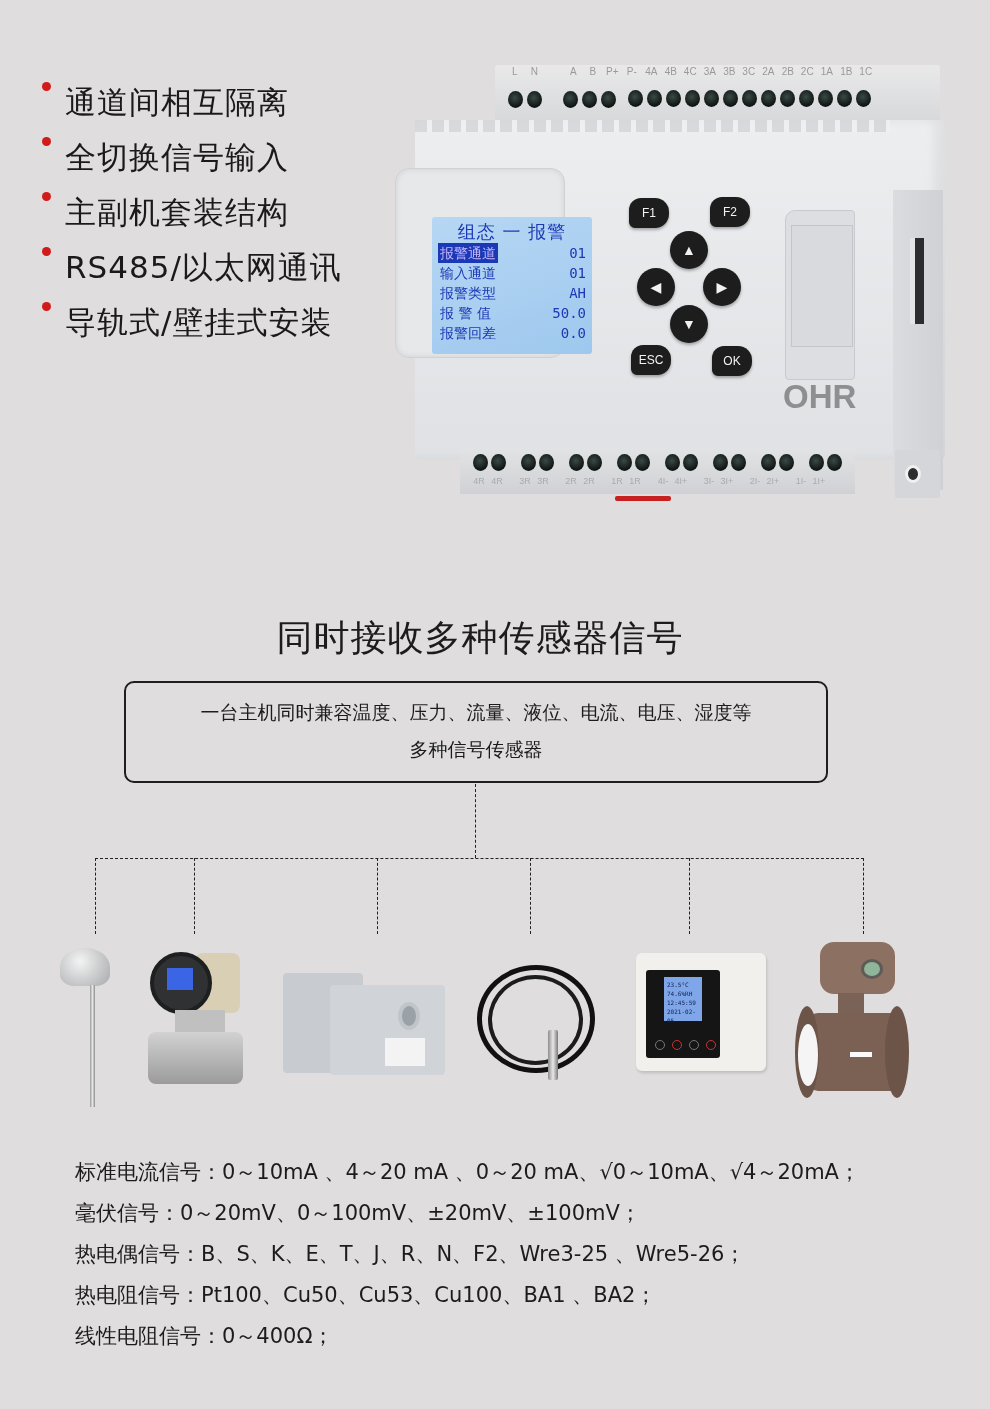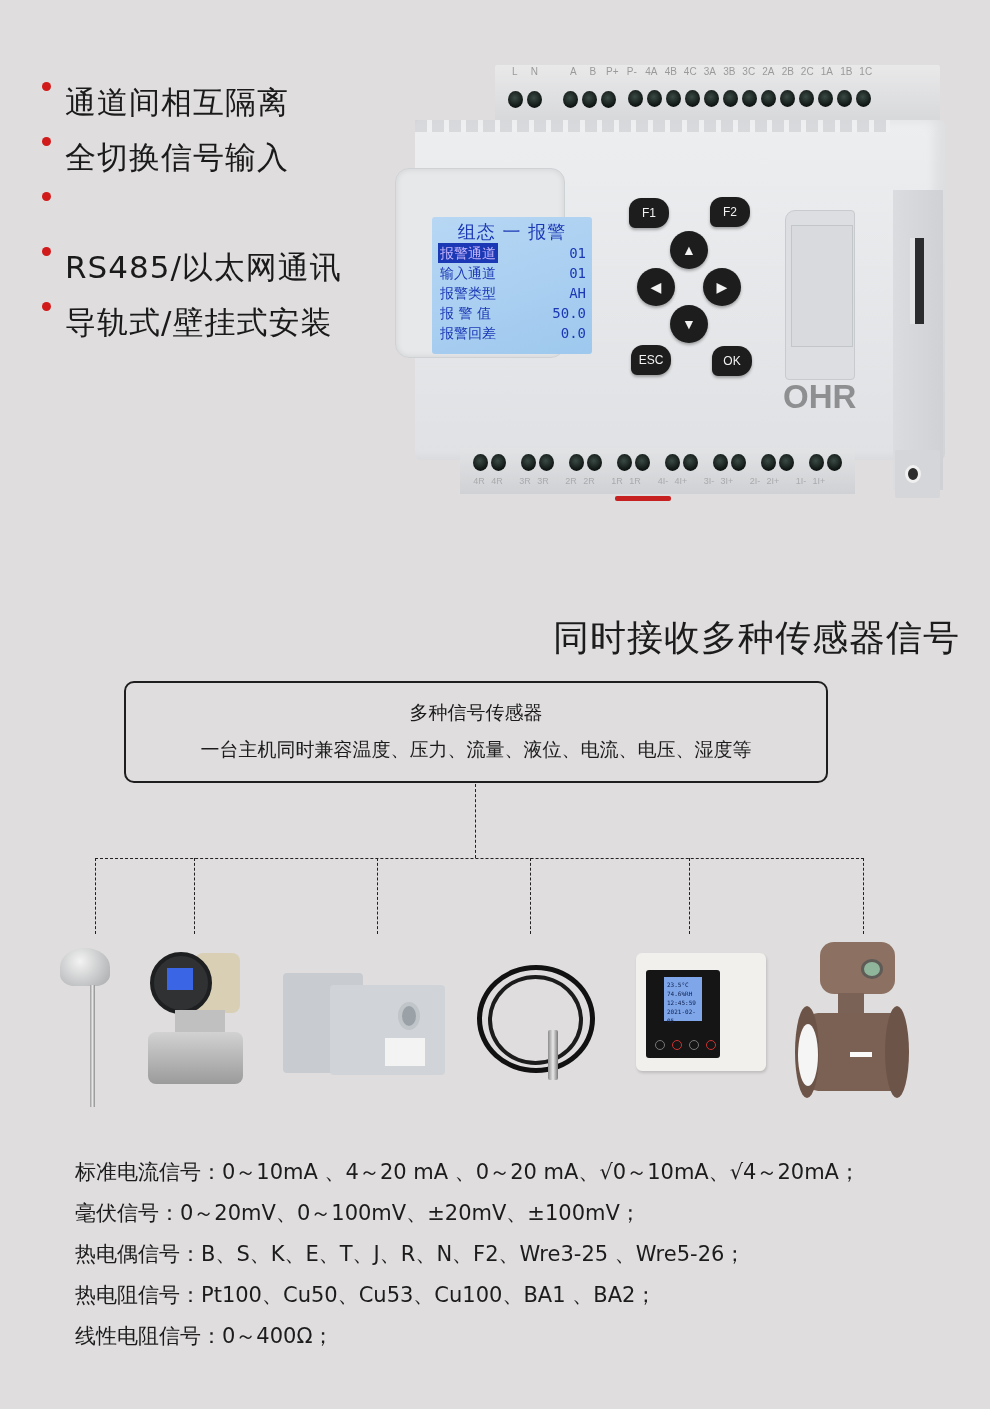--- a/index.html
+++ b/index.html
@@ -35,21 +35,21 @@
   .logo { position: absolute; left: 418px; top: 318px; font-family: "Liberation Sans", sans-serif; font-weight: bold; font-size: 33px; color: #8d8f91; }
   .port { position: absolute; left: 545px; top: 178px; width: 14px; height: 86px; background: #2a2c2e; border-left: 5px solid #e2e4e6; }
   .bottom-strip { position: absolute; left: 95px; top: 388px; width: 395px; height: 46px; background: linear-gradient(#e2e3e5, #cfd1d4); }
   .ear { position: absolute; left: 530px; top: 390px; width: 45px; height: 48px; background: #d4d6d9; border-radius: 2px; }
   .ear-hole { position: absolute; left: 540px; top: 405px; width: 16px; height: 18px; border-radius: 50%; background: #2d2d2d; border: 3px solid #f0f0f0; }
   .bot-labels { position: absolute; left: 105px; top: 416px; display: flex; font-size: 9px; color: #a9aaac; font-family: "Liberation Sans", sans-serif; }
   .bot-labels span { width: 18px; text-align: center; }
   .red-tab { position: absolute; left: 250px; top: 436px; width: 56px; height: 5px; background: #c62020; border-radius: 2px; }
 
   
-  .sec-title { position: absolute; left: 0; width: 960px; top: 614px; text-align: right; font-size: 36px; color: #1c1c1c; letter-spacing: 1px; }
+  .sec-title { position: absolute; left: 0; width: 960px; top: 614px; text-align: center; font-size: 36px; color: #1c1c1c; letter-spacing: 1px; }
   .desc-box { position: absolute; left: 124px; top: 681px; width: 704px; height: 102px; border: 2px solid #1e1e1e; border-radius: 10px; text-align: center; font-size: 19px; line-height: 37px; padding-top: 11px; color: #1c1c1c; }
   .vline { position: absolute; border-left: 1px dashed #222; }
   .hline { position: absolute; border-top: 1px dashed #222; }
 
   
   .sensor { position: absolute; }
   .rtd-head { position: absolute; left: 60px; top: 948px; width: 50px; height: 38px; background: radial-gradient(circle at 40% 35%, #f3f3f3, #a7a9ab); border-radius: 50% 50% 30% 30%; }
   .rtd-stem { position: absolute; left: 90px; top: 985px; width: 5px; height: 122px; background: linear-gradient(90deg, #9a9a9a, #e5e5e5, #8c8c8c); }
   .pt-head { position: absolute; left: 150px; top: 952px; width: 62px; height: 62px; border-radius: 50%; background: #2f3133; border: 4px solid #1d1f20; }
   .pt-lcd { position: absolute; left: 167px; top: 968px; width: 26px; height: 22px; background: #3a66e6; }
@@ -87,20 +87,21 @@
   <div class="feature">
       <span class="dot"></span>
       <span>通道间相互隔离</span>
     </div>
   <div class="feature">
       <span class="dot"></span>
       <span>全切换信号输入</span>
     </div>
   <div class="feature">
       <span class="dot"></span>
+      <span>主副机套装结构</span>
     </div>
   <div class="feature">
       <span class="dot"></span>
       <span>RS485/以太网通讯</span>
     </div>
   <div class="feature">
       <span class="dot"></span>
       <span>导轨式/壁挂式安装</span>
     </div>
 </div>
@@ -233,22 +234,22 @@
     <span style="margin-left:10px">1I-</span>
     <span>1I+</span>
   </div>
   <div class="red-tab"></div>
   <div class="ear"></div>
   <div class="ear-hole"></div>
 </div>
 
 <div class="sec-title">同时接收多种传感器信号</div>
 <div class="desc-box">
+  <div>一台主机同时兼容温度、压力、流量、液位、电流、电压、湿度等</div>
   <div>多种信号传感器</div>
-  <div>一台主机同时兼容温度、压力、流量、液位、电流、电压、湿度等</div>
 </div>
 
 <div class="vline" style="left:475px;top:784px;height:74px;"></div>
 <div class="hline" style="left:95px;top:858px;width:769px;"></div>
 <div class="vline" style="left:95px;top:858px;height:76px;"></div>
 <div class="vline" style="left:194px;top:858px;height:76px;"></div>
 <div class="vline" style="left:377px;top:858px;height:76px;"></div>
 <div class="vline" style="left:530px;top:858px;height:76px;"></div>
 <div class="vline" style="left:689px;top:858px;height:76px;"></div>
 <div class="vline" style="left:863px;top:858px;height:76px;"></div>

